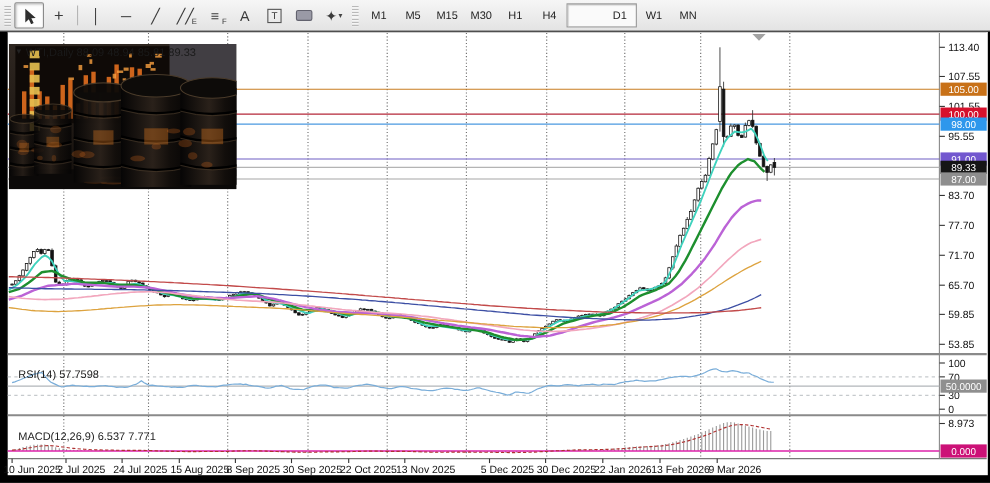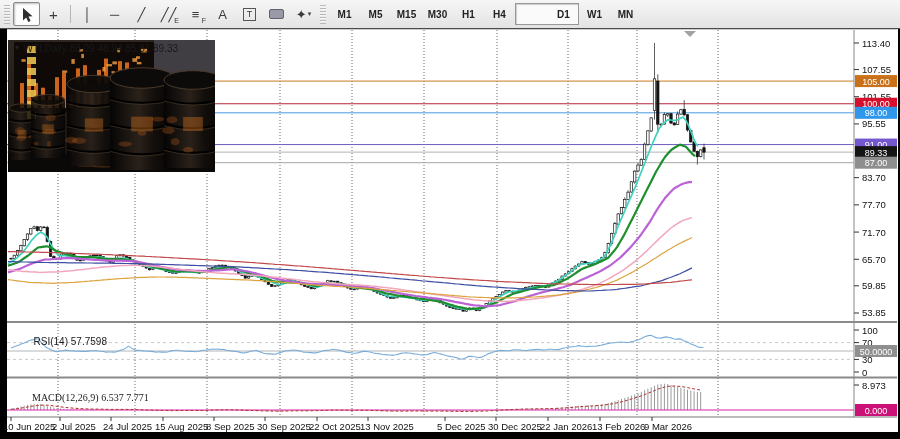--- a/index.html
+++ b/index.html
@@ -14,28 +14,28 @@
        color:#3a3a3a;font-size:13px;border:1px solid transparent;border-radius:2px;
        position:relative;user-select:none;}
   .tbtn.active{border:1px solid #8a8a8a;background:#fdfdfd;box-shadow:inset 1px 1px 2px rgba(0,0,0,.25);}
   .tbtn .sub{position:absolute;right:2px;bottom:1px;font-size:7px;color:#333;}
   .tbtn .dd{font-size:7px;margin-left:1px;color:#444;}
   .tbtn .boxed{border:1px solid #555;font-size:9px;line-height:10px;width:11px;height:11px;
        display:inline-block;text-align:center;}
   .tbtn .rectglyph{width:13px;height:8px;background:#9a9aa6;border:1px solid #62626e;border-radius:2px;}
   .tsep{width:1px;height:18px;background:#b5b5b5;margin:0 3px;}
   .tf{min-width:25px;height:20px;padding:0 2px;display:flex;align-items:center;justify-content:center;
-       font-size:10px;color:#222;border:1px solid transparent;user-select:none;font-weight:bold;}
+       font-size:10px;color:#222;border:1px solid transparent;user-select:none;}
   .tf.active{border:1px solid #979797;background:#fafafa;box-shadow:inset 1px 1px 1px rgba(0,0,0,.18);padding-left:35px;}
   #chart-svg{position:absolute;left:0;top:0;z-index:1;}
   .overlay-label{position:absolute;z-index:3;font-size:10px;color:#1a1a1a;white-space:pre;}
   #chart-title{left:8px;top:32px;}
   #chart-title .caret{font-size:7px;vertical-align:2px;margin-right:3px;color:#222;}
-  #rsi-label{left:28px;top:325px;}
-  #macd-label{left:27px;top:381px;font-family:Liberation Serif, serif;}
+  #rsi-label{left:11px;top:325px;}
+  #macd-label{left:11px;top:381px;}
 </style>
 </head>
 <body>
 
 <div class="toolbar" id="toolbar">
     <div class="grip"></div>
     <div class="tbtn active">
       <svg width="13" height="15" viewBox="0 0 13 15">
         <path d="M3,1 L3,13.5 L6.2,10.6 L8.3,15 L10.6,13.9 L8.5,9.6 L12.5,9.3 Z" fill="#2e2e2e"></path>
       </svg>

